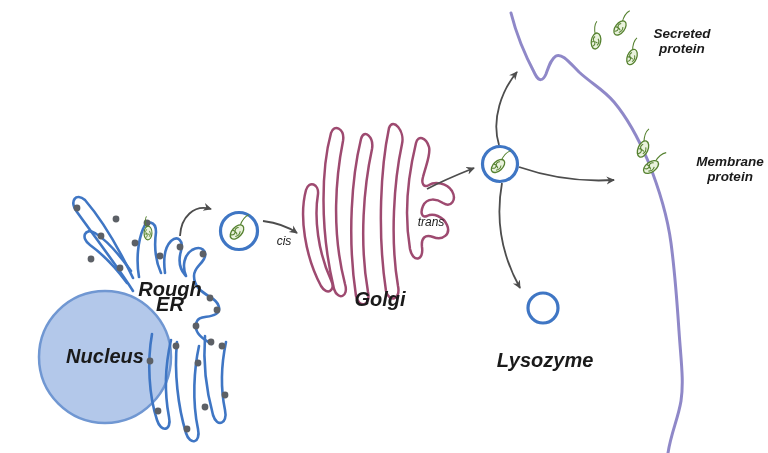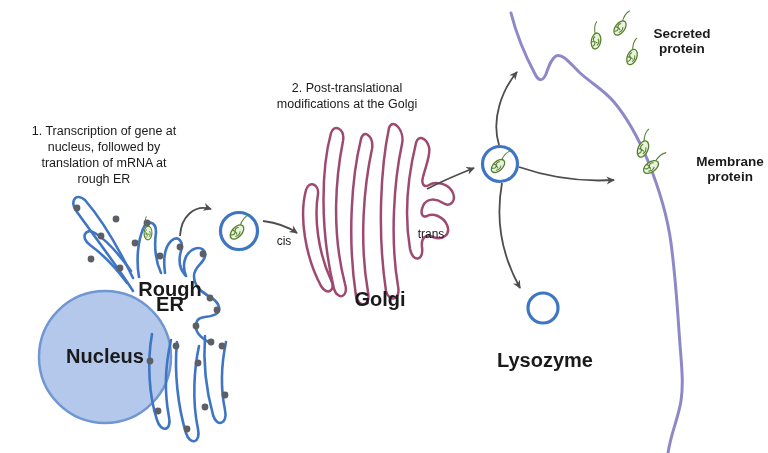--- a/index.html
+++ b/index.html
@@ -6,21 +6,21 @@
   body {
     font-family:"Liberation Sans", sans-serif;
     --er_blue:#3f76c4; --nucleus_fill:#b3c8ea; --nucleus_stroke:#7097d2;
     --golgi:#9e4a70; --membrane_purple:#8f88c8; --arrow:#4d4d4d;
     --ribosome:#5c6066; --protein_stroke:#55812f; --protein_fill:#e9f2dc;
     --text:#1a1a1a;
   }
   .canvas { position:relative; width:768px; height:453px; background:#fff; overflow:hidden; }
   .canvas svg { position:absolute; left:0; top:0; }
   .lbl { position:absolute; transform:translate(-50%,-50%); text-align:center;
-         white-space:pre-line; color:var(--text); }
+         white-space:pre-line; color:var(--text);font-style:italic; }
   .step   { font-size:12.5px; line-height:16px; }
   .bold14 { font-weight:bold; font-size:20px;   line-height:15px; }
   .bold13 { font-weight:bold; font-size:13.5px; line-height:15px; }
   .small  { font-size:12px; }
 
   .er-line   { fill:none; stroke:var(--er_blue); stroke-width:2.6; stroke-linecap:round; stroke-linejoin:round; }
   .vesicle   { fill:none; stroke:var(--er_blue); stroke-width:3.2; }
   .nucleus-c { fill:var(--nucleus_fill); stroke:var(--nucleus_stroke); stroke-width:2.5; }
   .golgi-line{ fill:none; stroke:var(--golgi); stroke-width:2.5; stroke-linejoin:round; }
   .membrane-line { fill:none; stroke:var(--membrane_purple); stroke-width:3; stroke-linecap:round; }
@@ -123,31 +123,25 @@
       <use href="#protein-glyph" transform="translate(237,232) rotate(-30) scale(0.9)"></use>
       <use href="#protein-glyph" transform="translate(498,166) rotate(-25) scale(0.85)"></use>
       <use href="#protein-glyph" transform="translate(596,41) rotate(-62) scale(0.85)"></use>
       <use href="#protein-glyph" transform="translate(620,28) rotate(-35) scale(0.85)"></use>
       <use href="#protein-glyph" transform="translate(632,57) rotate(-50) scale(0.85)"></use>
       <use href="#protein-glyph" transform="translate(643,149) rotate(-48) scale(0.9)"></use>
       <use href="#protein-glyph" transform="translate(651,167) rotate(-18) scale(0.9)"></use>
     </g>
   </svg>
 
-  <div class="lbl step" style="left:104px; top:155px; width:175px;">1. Transcription of gene at
-nucleus, followed by
-translation of mRNA at
-rough ER</div>
-  <div class="lbl step" style="left:347px; top:96px;  width:200px;">2. Post-translational
-modifications at the Golgi</div>
   <div class="lbl bold14" style="left:105px; top:356px;">Nucleus</div>
   <div class="lbl bold14" style="left:170px; top:297px;">Rough
 ER</div>
   <div class="lbl bold14" style="left:380px; top:299px;text-align:right;">Golgi</div>
   <div class="lbl small" style="left:284px; top:241px;">cis</div>
-  <div class="lbl small" style="left:431px; top:234px;">trans</div>
+  <div class="lbl small" style="left:431px; top:222px;">trans</div>
   <div class="lbl bold14" style="left:545px; top:338px;margin-top:22px;">Lysozyme</div>
   <div class="lbl bold13" style="left:682px; top:41px;">Secreted
 protein</div>
   <div class="lbl bold13" style="left:730px; top:169px;">Membrane
 protein</div>
 
 </div>
 
 </body></html>

